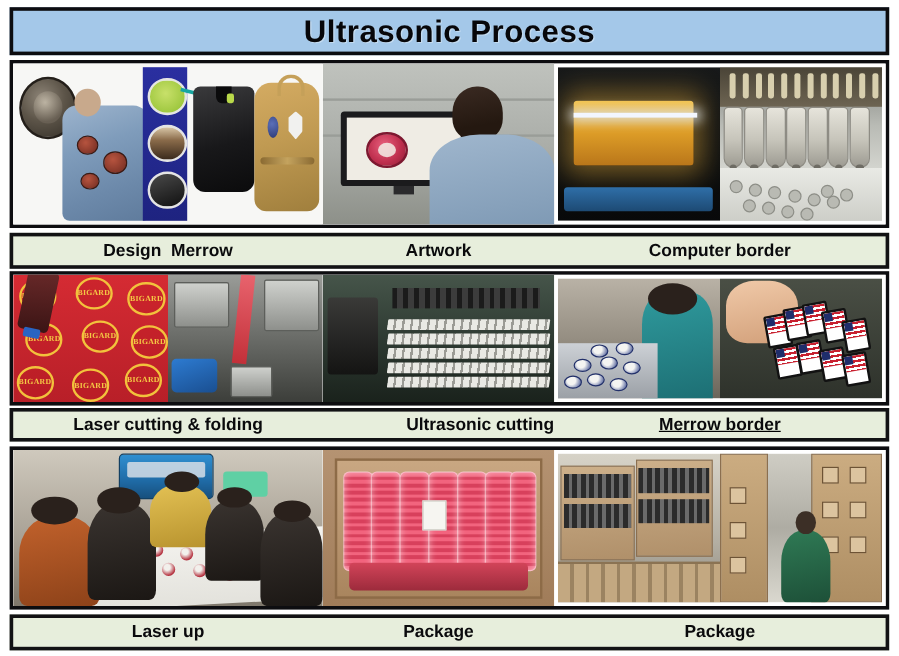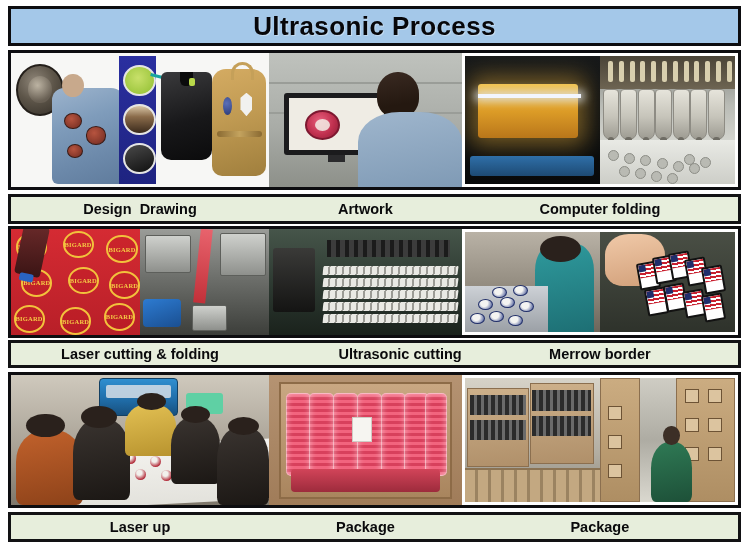--- a/index.html
+++ b/index.html
@@ -320,27 +320,27 @@
               <i style="left:62%;top:30%"></i>
               <i style="left:74%;top:38%"></i>
           </div>
         </div>
       </div>
     </div>
   </div>
 
   <div class="label-row" id="lab1">
     <div class="lab-c" style="width:35.5%;">
-      <span class="lbl">Design  Drawing</span>
+      <span class="lbl">Design  Merrow</span>
     </div>
     <div class="lab-c" style="width:26.5%;">
       <span class="lbl">Artwork</span>
     </div>
     <div class="lab-c" style="width:38%;">
-      <span class="lbl">Computer folding</span>
+      <span class="lbl">Computer border</span>
     </div>
   </div>
 
   <div class="photo-row" id="row2">
 
     <div class="cell" style="width:35.5%;">
       <div class="sub">
         <div class="ph bigard">
           <div class="oval" style="left:4%;top:4%">
               <span>BIGARD</span>
@@ -457,21 +457,21 @@
     </div>
   </div>
 
   <div class="label-row" id="lab2">
     <div class="lab-c" style="width:35.5%;">
       <span class="lbl">Laser cutting &amp; folding</span>
     </div>
     <div class="lab-c" style="width:26.5%;justify-content:flex-end;">
       <span class="lbl">Ultrasonic cutting</span>
     </div>
-    <div class="lab-c" style="width:38%;">
+    <div class="lab-c" style="width:38%;text-decoration:underline;">
       <span class="lbl">Merrow border</span>
     </div>
   </div>
 
   <div class="photo-row" id="row3">
 
     <div class="cell pad" style="width:35.5%;">
       <div class="ph workroom">
         <div class="lasermach" style="left:34%;top:2%;width:30%;height:28%;"></div>
         <div style="position:absolute;left:68%;top:14%;width:14%;height:16%;background:#5fd0a4;border-radius:3px;"></div>

